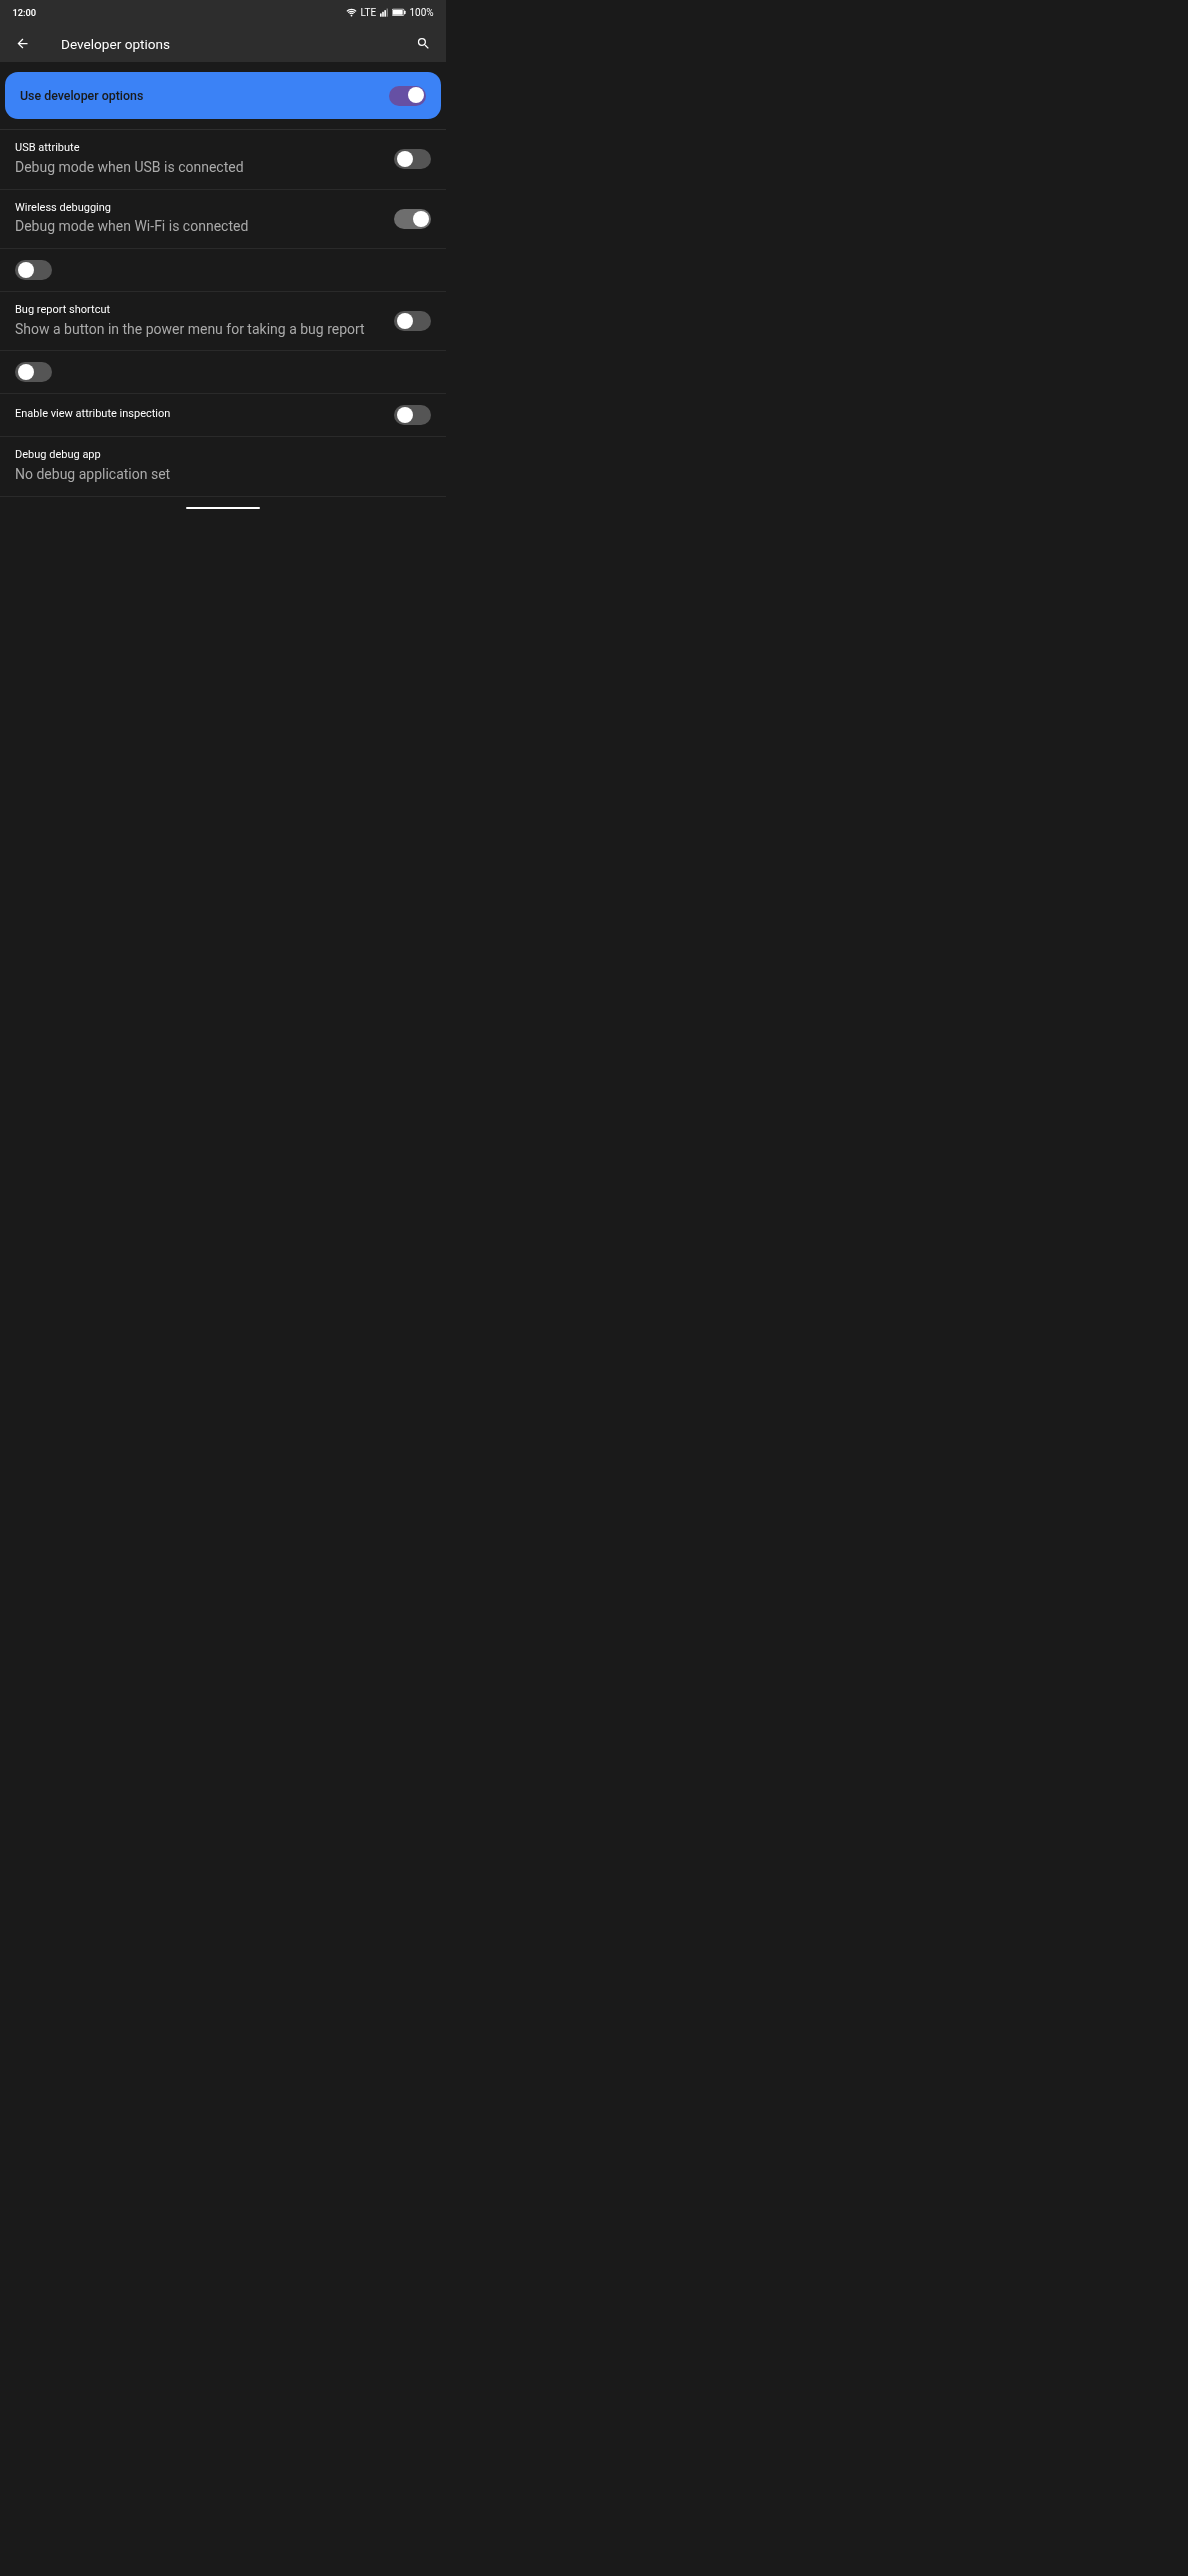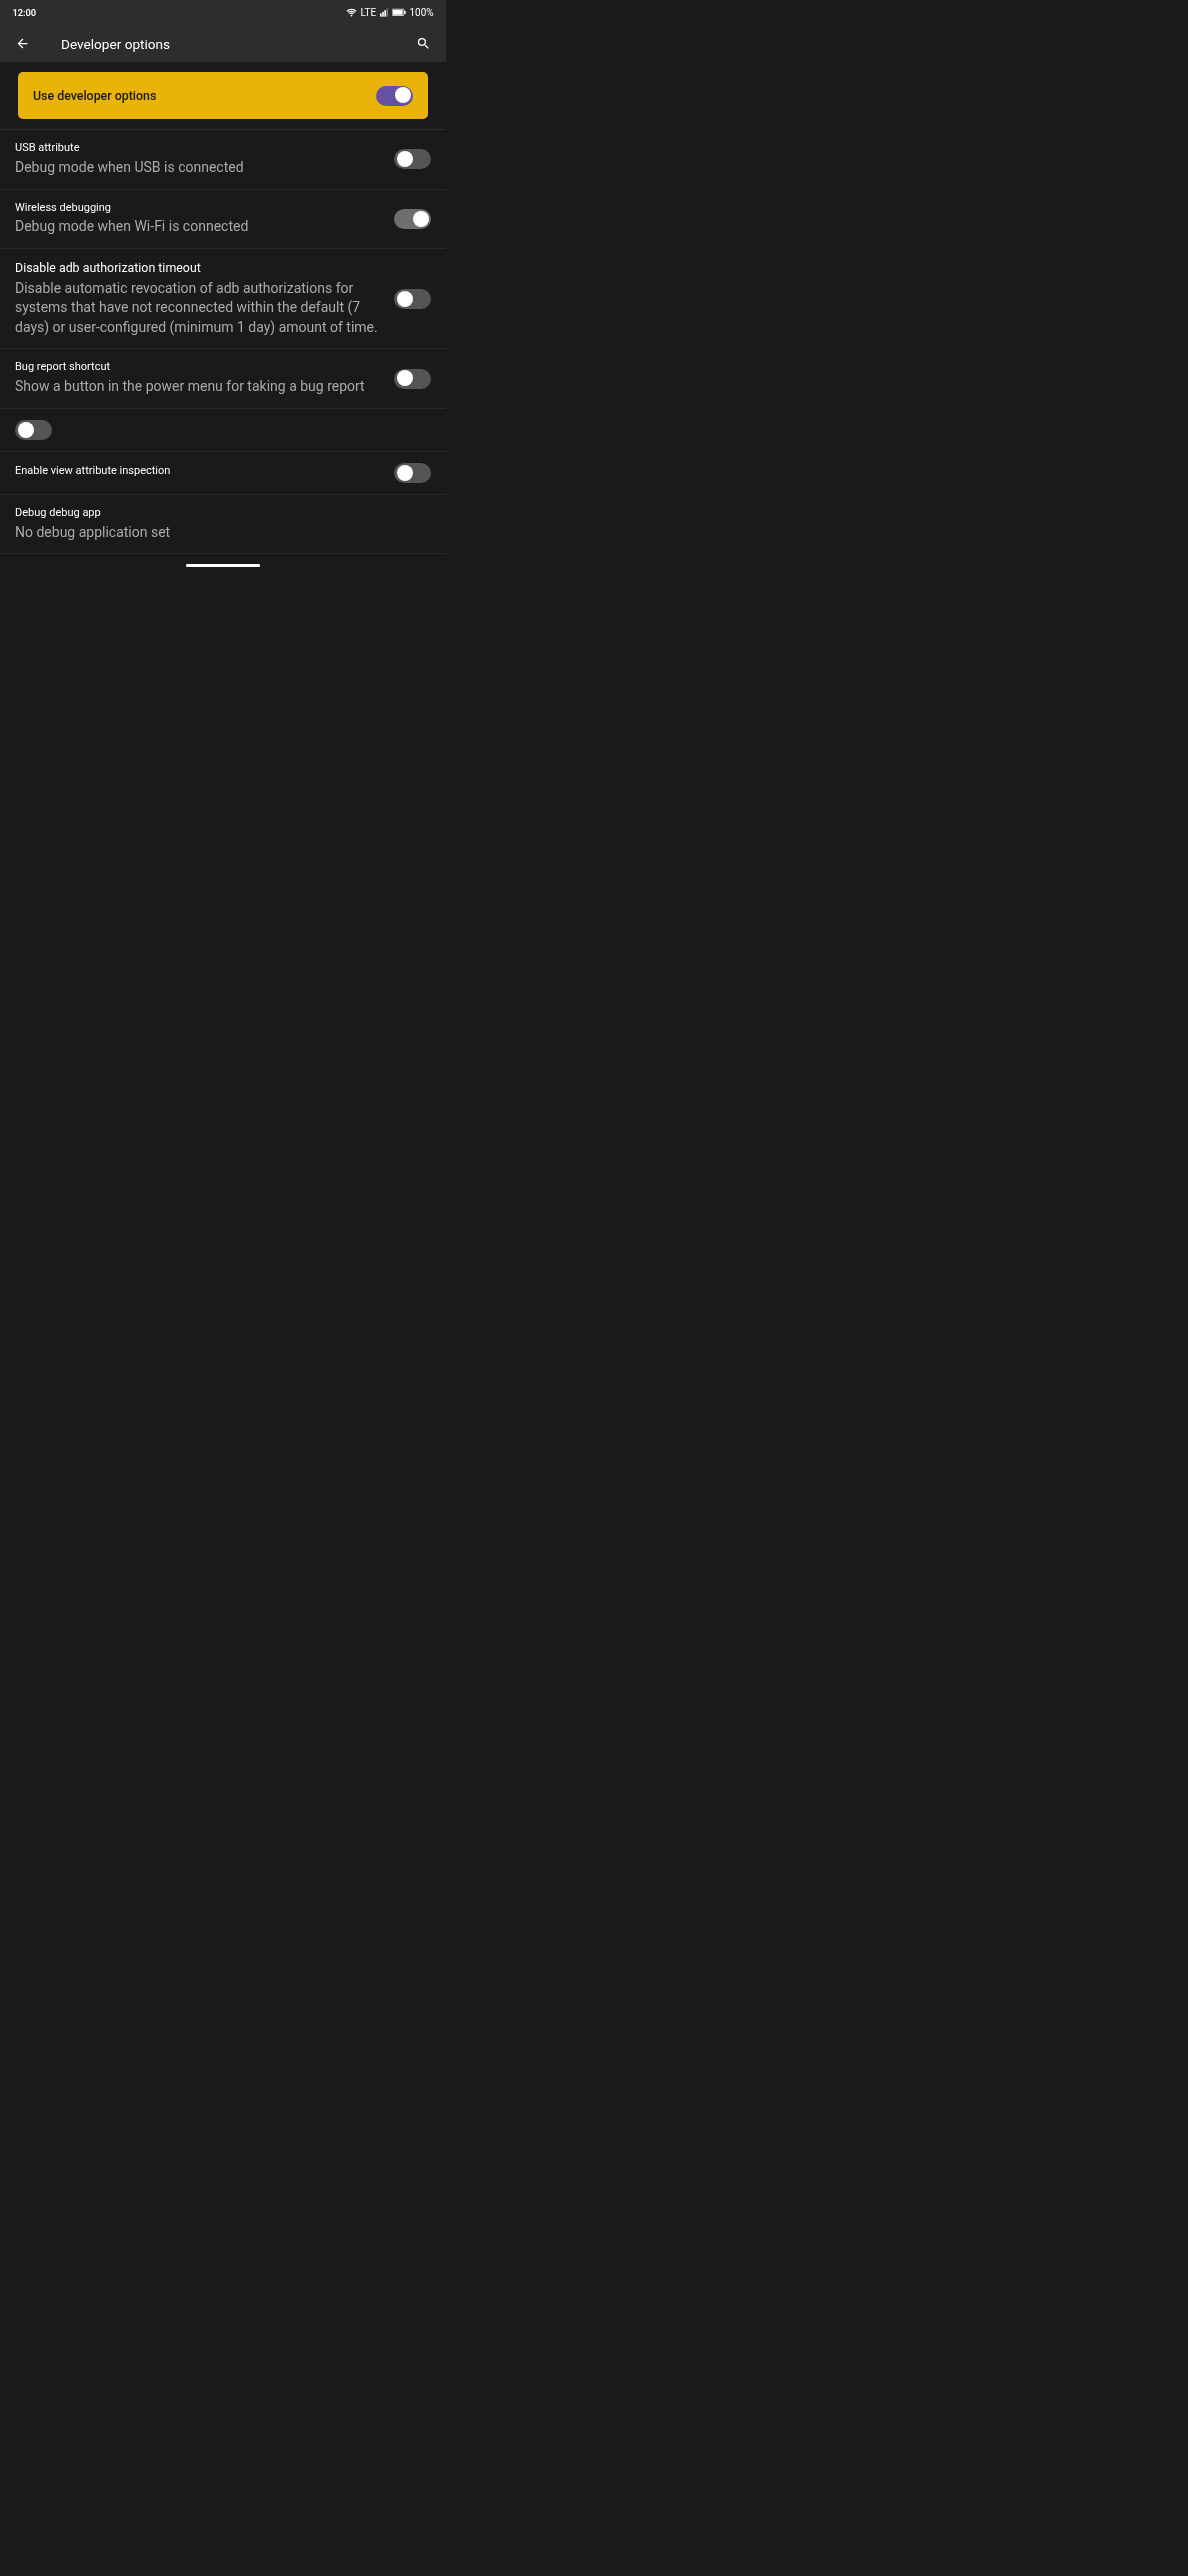--- a/index.html
+++ b/index.html
@@ -71,23 +71,23 @@
       border-radius: 50%;
     }
 
     
     .content {
       background-color: #1a1a1a;
     }
 
     
     .dev-toggle-card {
-      background-color: #eab308;
-      border-radius: 5px;
-      margin: 10px 18px;
+      background-color: #3b82f6;
+      border-radius: 13px;
+      margin: 10px 5px;
       padding: 13.6px 15px;
       display: flex;
       align-items: center;
       justify-content: space-between;
     }
 
     .dev-toggle-card .label {
       font-size: 12.4px;
       font-weight: 500;
       color: #1a1a1a;
@@ -257,24 +257,20 @@
 
     <div class="settings-item">
       <div class="settings-item-content">
         <div class="settings-item-title">Wireless debugging</div>
         <div class="settings-item-subtitle">Debug mode when Wi-Fi is connected</div>
       </div>
       <div class="toggle on-gray"></div>
     </div>
 
     <div class="settings-item">
-      <div class="settings-item-content">
-        <div class="settings-item-title large">Disable adb authorization timeout</div>
-        <div class="settings-item-subtitle">Disable automatic revocation of adb authorizations for systems that have not reconnected within the default (7 days) or user-configured (minimum 1 day) amount of time.</div>
-      </div>
       <div class="toggle off"></div>
     </div>
 
     <div class="settings-item">
       <div class="settings-item-content">
         <div class="settings-item-title">Bug report shortcut</div>
         <div class="settings-item-subtitle">Show a button in the power menu for taking a bug report</div>
       </div>
       <div class="toggle off"></div>
     </div>

